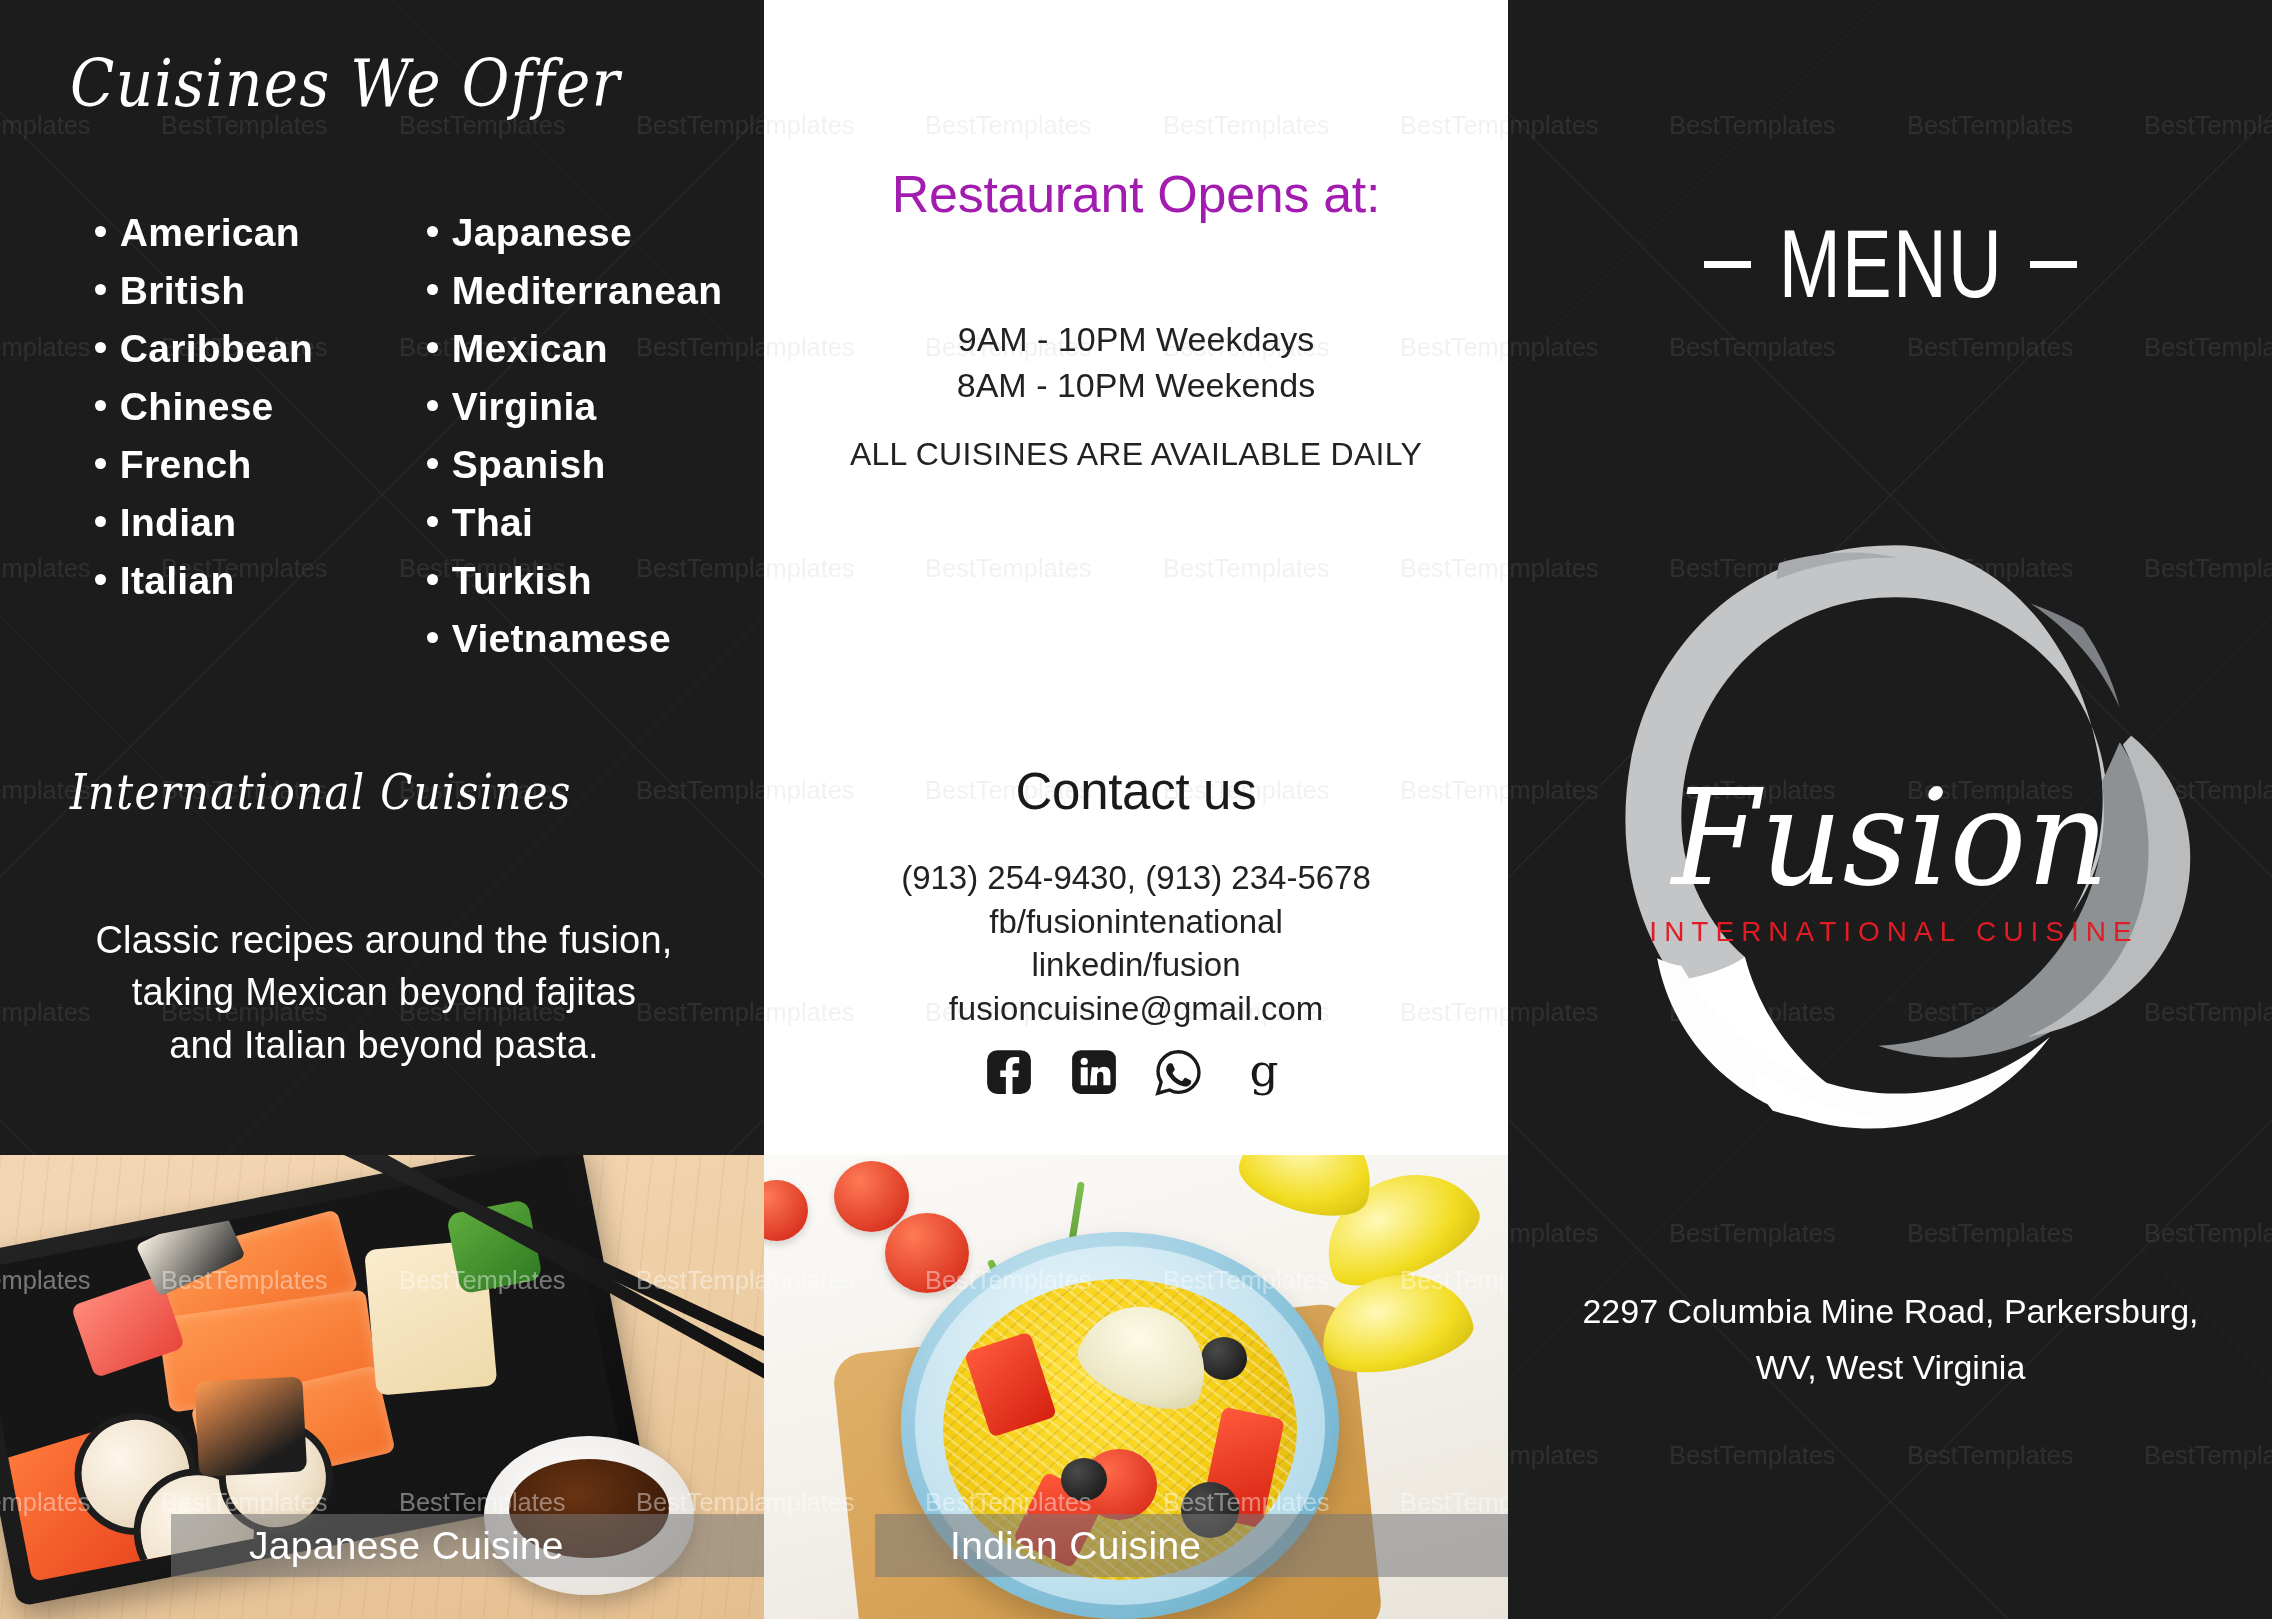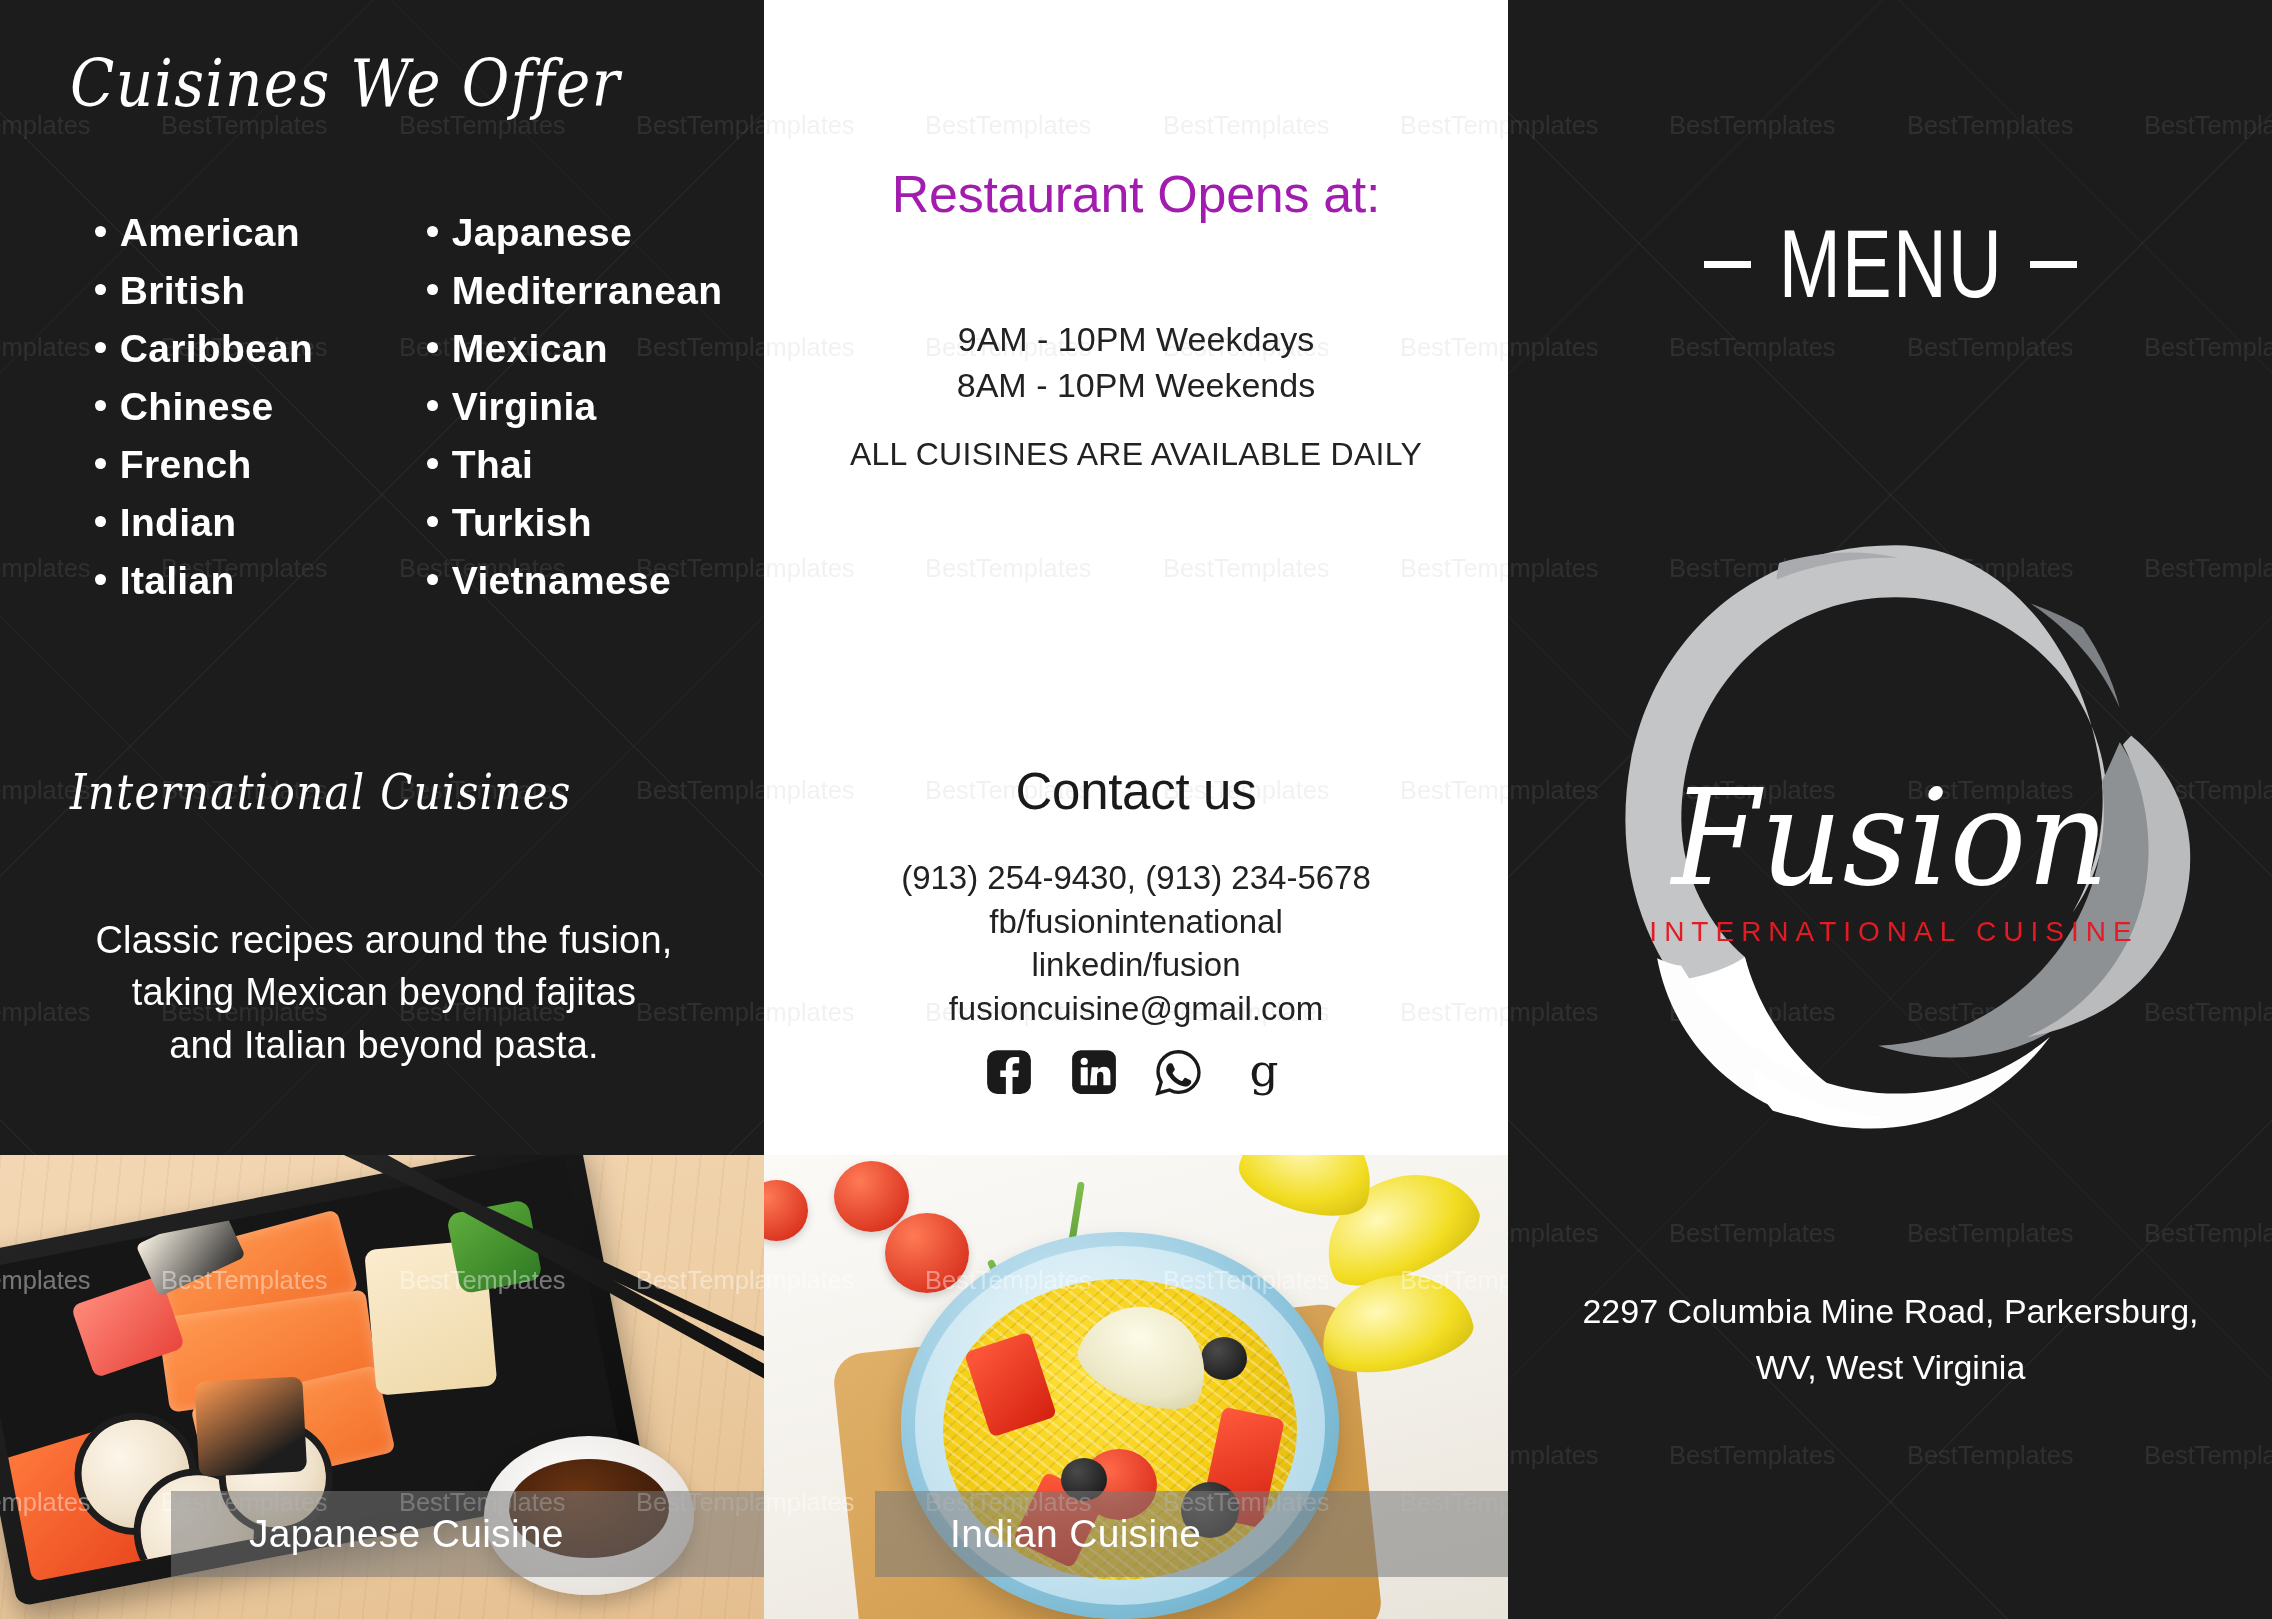--- a/index.html
+++ b/index.html
@@ -323,21 +323,21 @@
     left: 0;
     bottom: 0;
     width: 100%;
     height: 465px;
     overflow: hidden;
     z-index: 4;
   }
   .photo-caption {
     position: absolute;
     bottom: 43px;
-    height: 86px;
+    height: 63px;
     background: rgba(120,120,120,0.55);
     display: flex;
     align-items: center;
     z-index: 6;
   }
   .photo-caption span {
     color: #ffffff;
     font-size: 39px;
     font-weight: 300;
     letter-spacing: 0.3px;
@@ -464,20 +464,24 @@
           <div class="cuisine-item">
             <span class="bullet"></span>
             <span class="cuisine-label">Mexican</span>
           </div>
           <div class="cuisine-item">
             <span class="bullet"></span>
             <span class="cuisine-label">Virginia</span>
           </div>
           <div class="cuisine-item">
             <span class="bullet"></span>
+            <span class="cuisine-label">Spanish</span>
+          </div>
+          <div class="cuisine-item">
+            <span class="bullet"></span>
             <span class="cuisine-label">Thai</span>
           </div>
           <div class="cuisine-item">
             <span class="bullet"></span>
             <span class="cuisine-label">Turkish</span>
           </div>
           <div class="cuisine-item">
             <span class="bullet"></span>
             <span class="cuisine-label">Vietnamese</span>
           </div>

